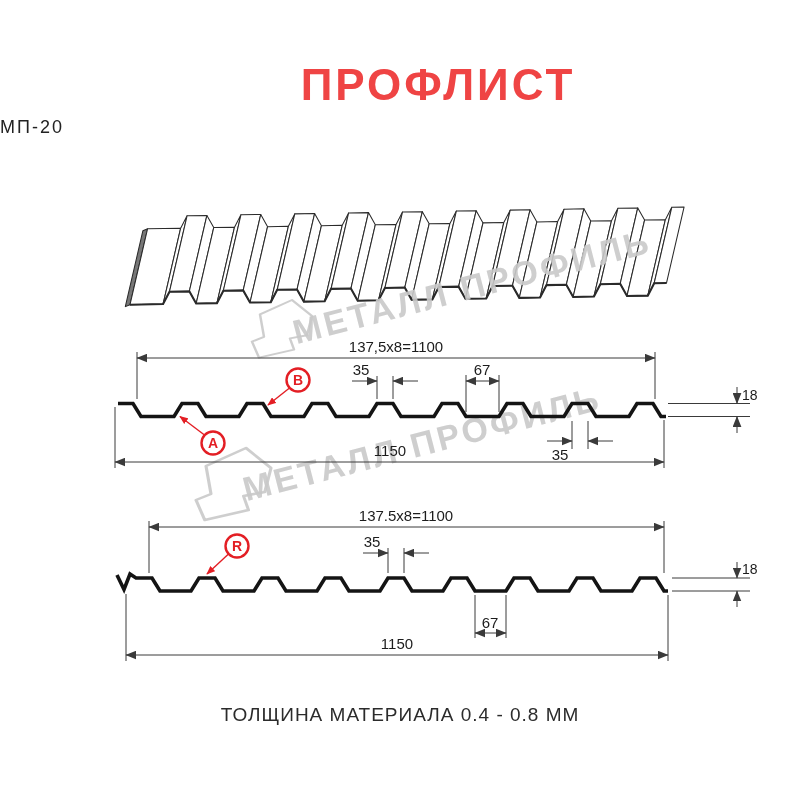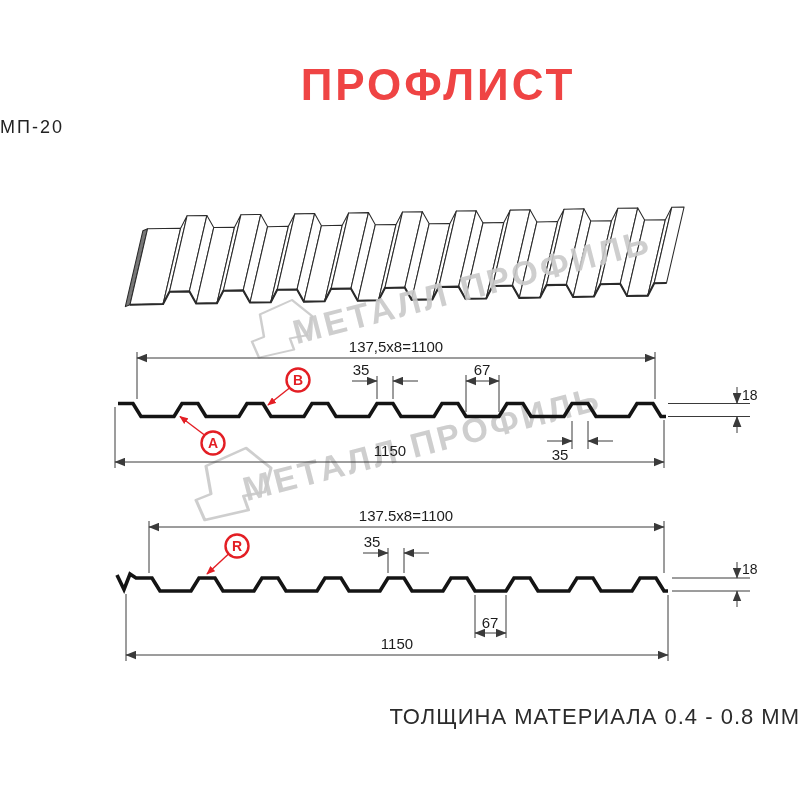--- a/index.html
+++ b/index.html
@@ -2,22 +2,22 @@
 <html><head>
 <meta charset="utf-8">
 <style>
   html,body{margin:0;padding:0;background:#fff;}
   .page{position:relative;width:800px;height:800px;background:#fff;overflow:hidden;
         font-family:"Liberation Sans",sans-serif;}
   .title{position:absolute;top:60px;left:0;width:800px;text-align:center;
          font-size:44px;font-weight:bold;letter-spacing:3px;color:#ef4444;margin-left:38px;}
   .subtitle{position:absolute;top:117px;left:0;width:800px;
             font-size:18px;letter-spacing:2px;color:#222;}
-  .footer{position:absolute;top:704px;left:0;width:800px;text-align:right;
-          font-size:22px;letter-spacing:1px;color:#2b2b2b;}
+  .footer{position:absolute;top:704px;left:0;width:800px;text-align:center;
+          font-size:19px;letter-spacing:1px;color:#2b2b2b;}
   svg.scene{position:absolute;left:0;top:0;}
   
   #sheet3d polygon{fill:#fff;stroke:#2a2a2a;stroke-width:1.1;stroke-linejoin:round;}
   #sheet3d polygon.sliver{fill:#777;}
   #sheet3d polyline{fill:none;stroke:#2a2a2a;stroke-width:2.2;stroke-linejoin:miter;}
   
   .wm-text{font-size:34px;font-weight:bold;letter-spacing:3px;fill:#c9c9c9;opacity:.9;}
   .wm-logo{fill:none;stroke:#c9c9c9;stroke-width:2.5;stroke-linejoin:round;opacity:.9;}
   
   .prof{fill:none;stroke:#141414;stroke-width:3.6;stroke-linejoin:miter;}

